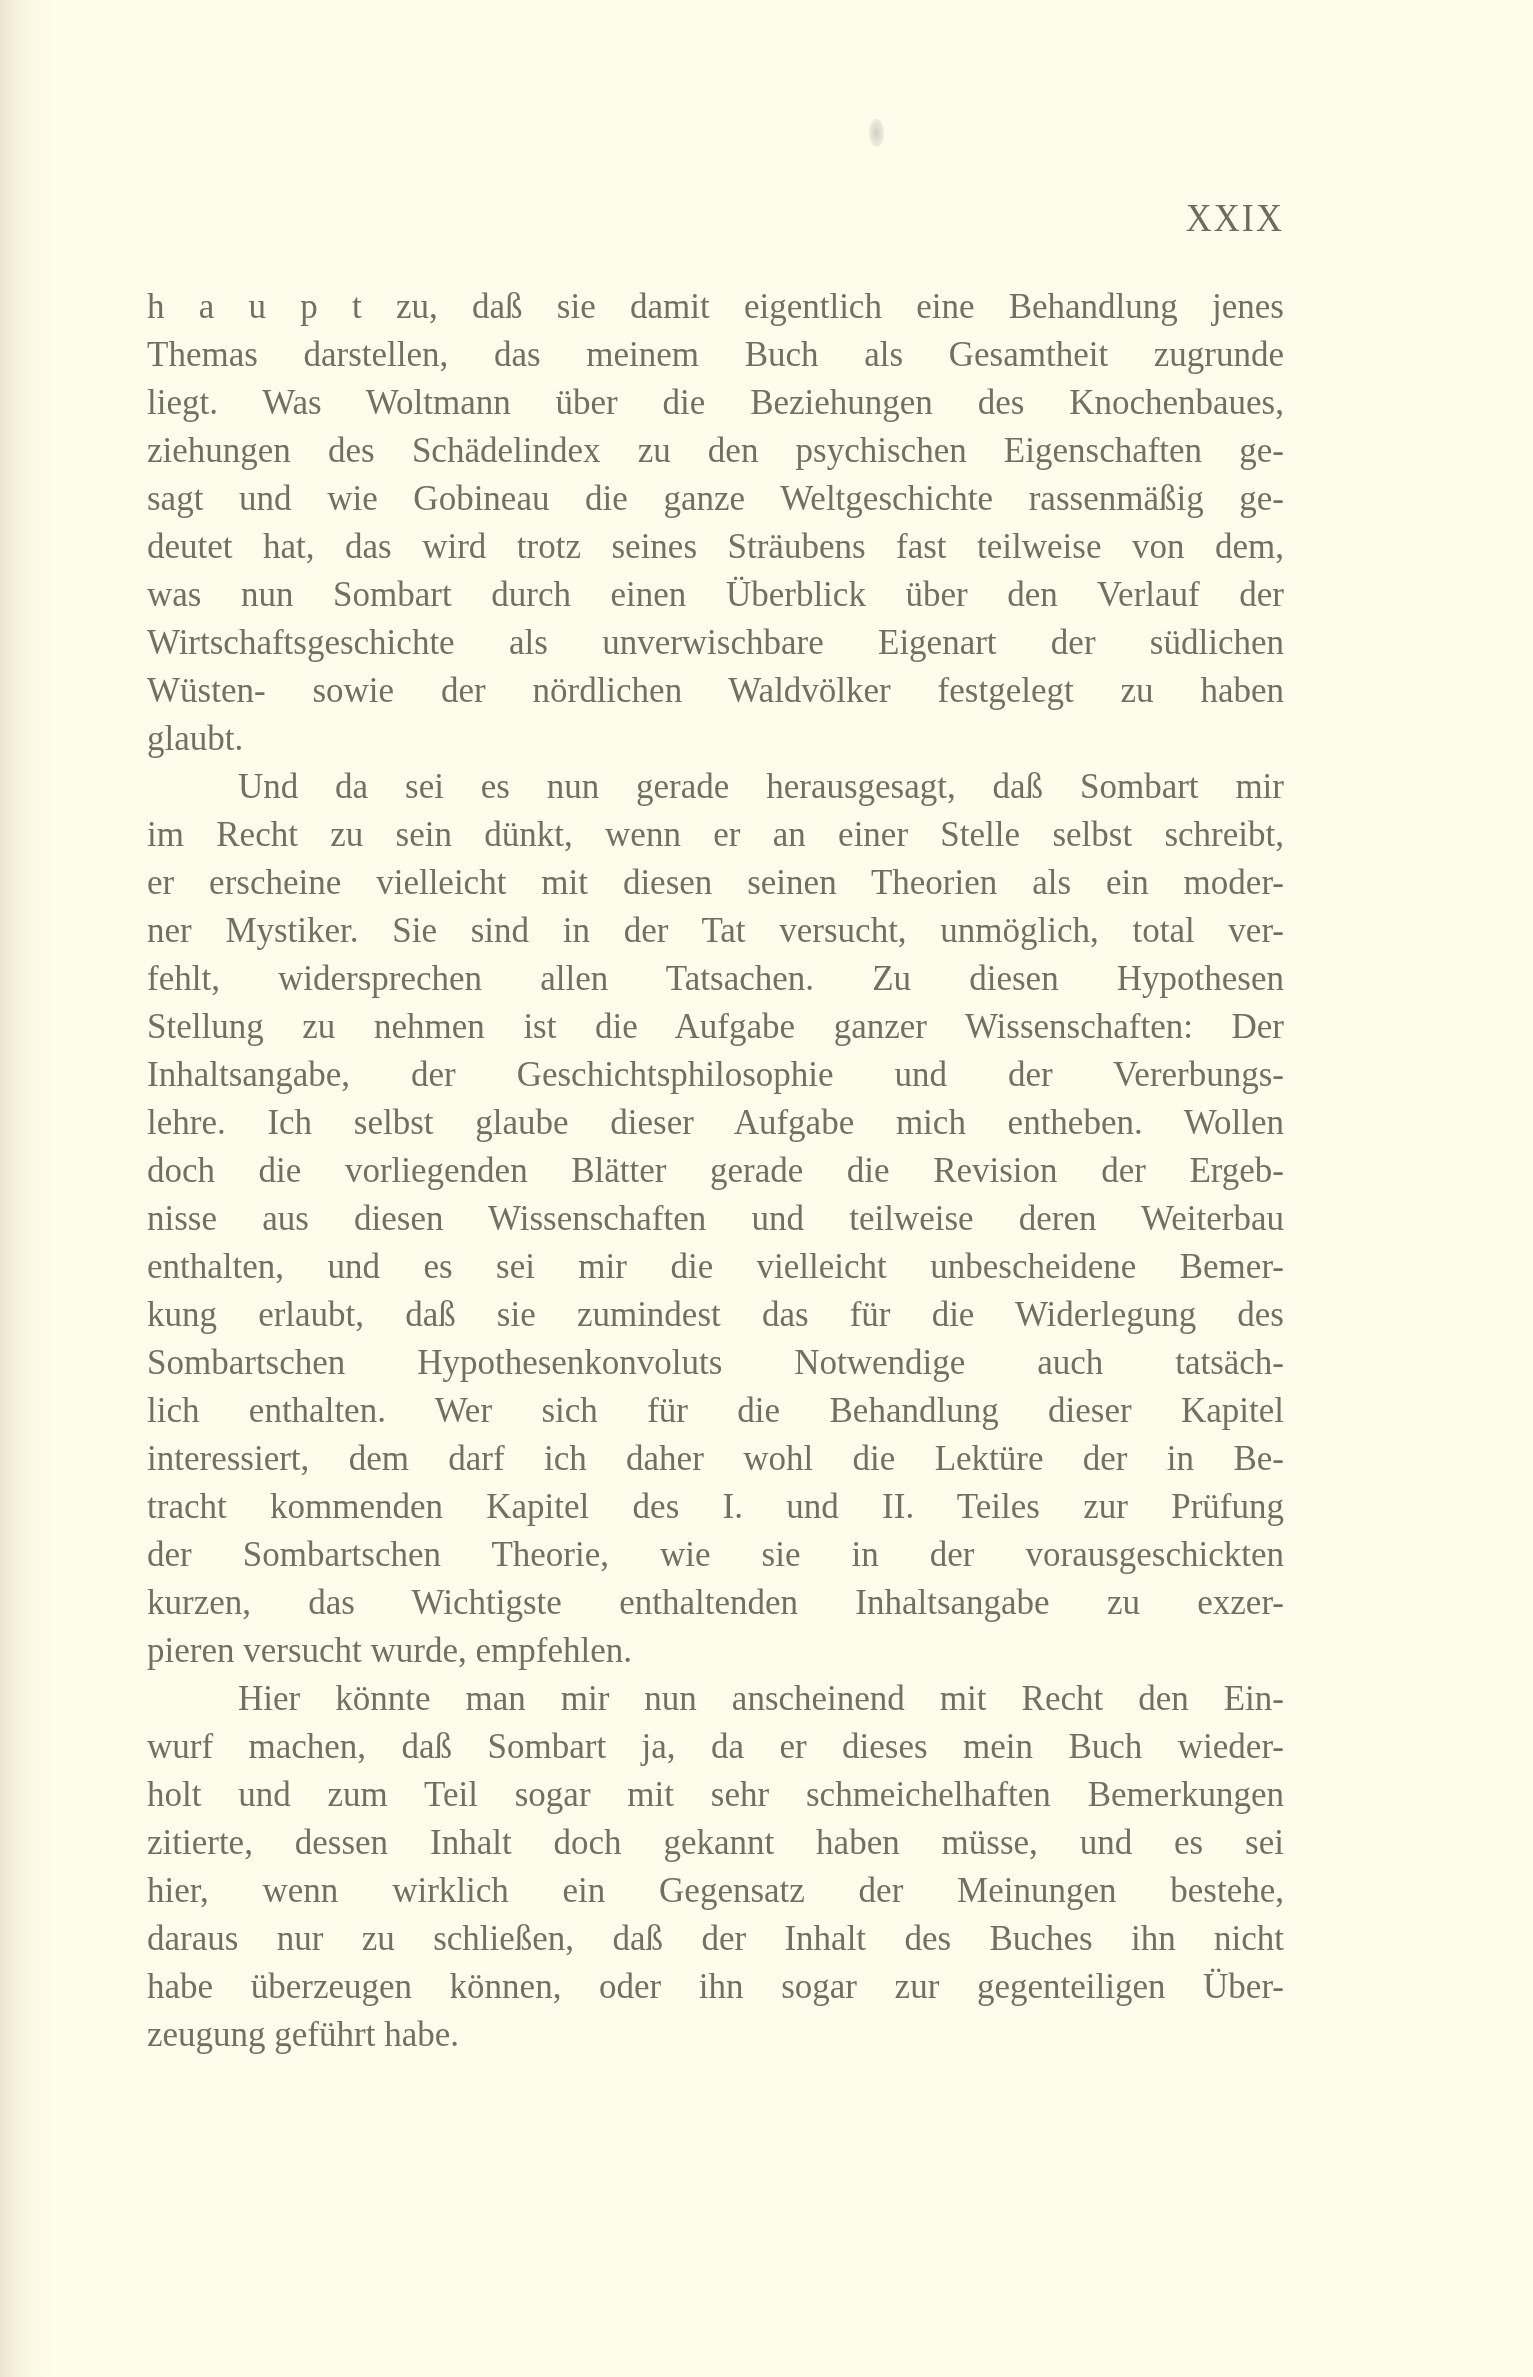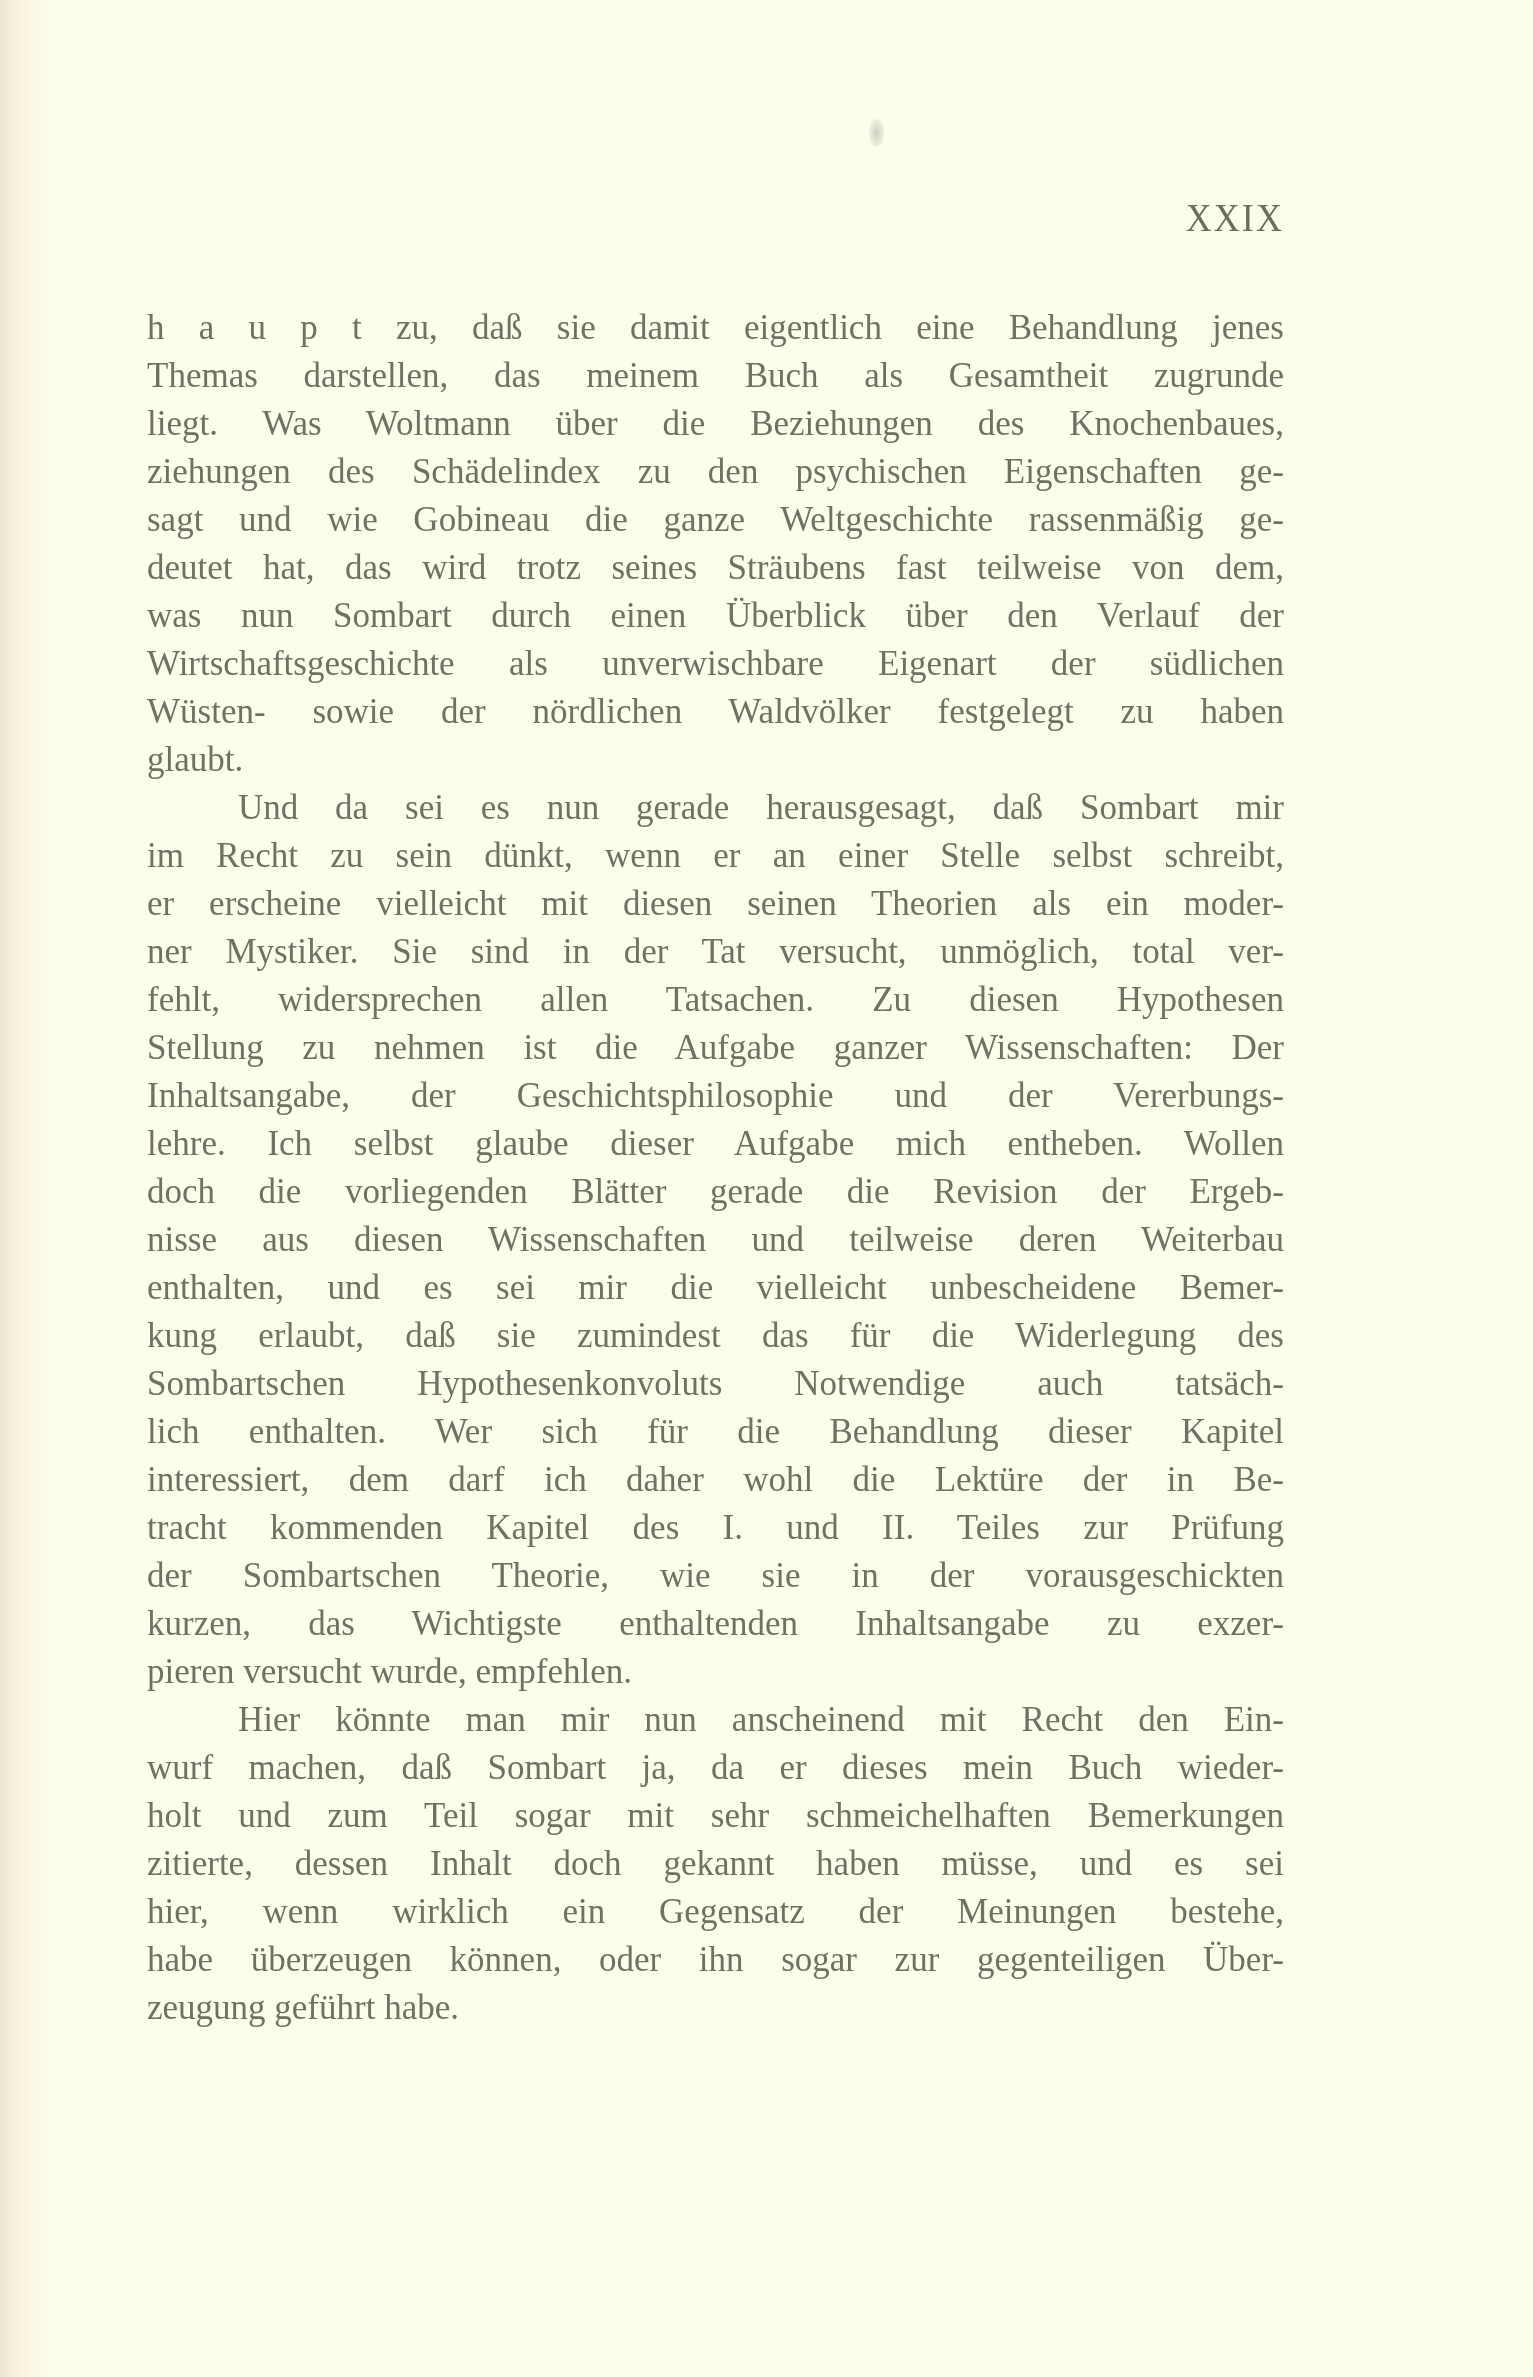--- a/index.html
+++ b/index.html
@@ -18,21 +18,21 @@
     border-radius: 50%;
     background: radial-gradient(ellipse at center, #cfcfc4 0%, #e4e4d6 45%, rgba(253,253,236,0) 100%);
   }
   .page-number {
     position: absolute; left: 1165px; top: 197px; width: 119px; height: 41px;
     font-size: 40px; line-height: 41px; letter-spacing: 2.3px;
     text-align: right; color: #6c6c60;
     transform: scaleX(0.9); transform-origin: right center;
   }
   .text-block {
-    position: absolute; left: 147px; top: 304px; width: 1137px;
+    position: absolute; left: 147px; top: 283px; width: 1137px;
   }
   .line {
     height: 48px; line-height: 48px; font-size: 35px;
     white-space: nowrap; overflow: visible; position: relative;
   }
   .justify { text-align: justify; text-align-last: justify; white-space: normal; }
   .indent { padding-left: 91px; }
   .line.indent.justify { }
 </style>
 </head>
@@ -76,17 +76,18 @@
       <div class="line justify">der Sombartschen Theorie, wie sie in der vorausgeschickten</div>
       <div class="line justify">kurzen, das Wichtigste enthaltenden Inhaltsangabe zu exzer-</div>
       <div class="line">pieren versucht wurde, empfehlen.</div>
     </div>
     <div>
       <div class="line indent justify">Hier könnte man mir nun anscheinend mit Recht den Ein-</div>
       <div class="line justify">wurf machen, daß Sombart ja, da er dieses mein Buch wieder-</div>
       <div class="line justify">holt und zum Teil sogar mit sehr schmeichelhaften Bemerkungen</div>
       <div class="line justify">zitierte, dessen Inhalt doch gekannt haben müsse, und es sei</div>
       <div class="line justify">hier, wenn wirklich ein Gegensatz der Meinungen bestehe,</div>
+      <div class="line justify">daraus nur zu schließen, daß der Inhalt des Buches ihn nicht</div>
       <div class="line justify">habe überzeugen können, oder ihn sogar zur gegenteiligen Über-</div>
       <div class="line">zeugung geführt habe.</div>
     </div>
   </div>
 
 
 </body></html>

